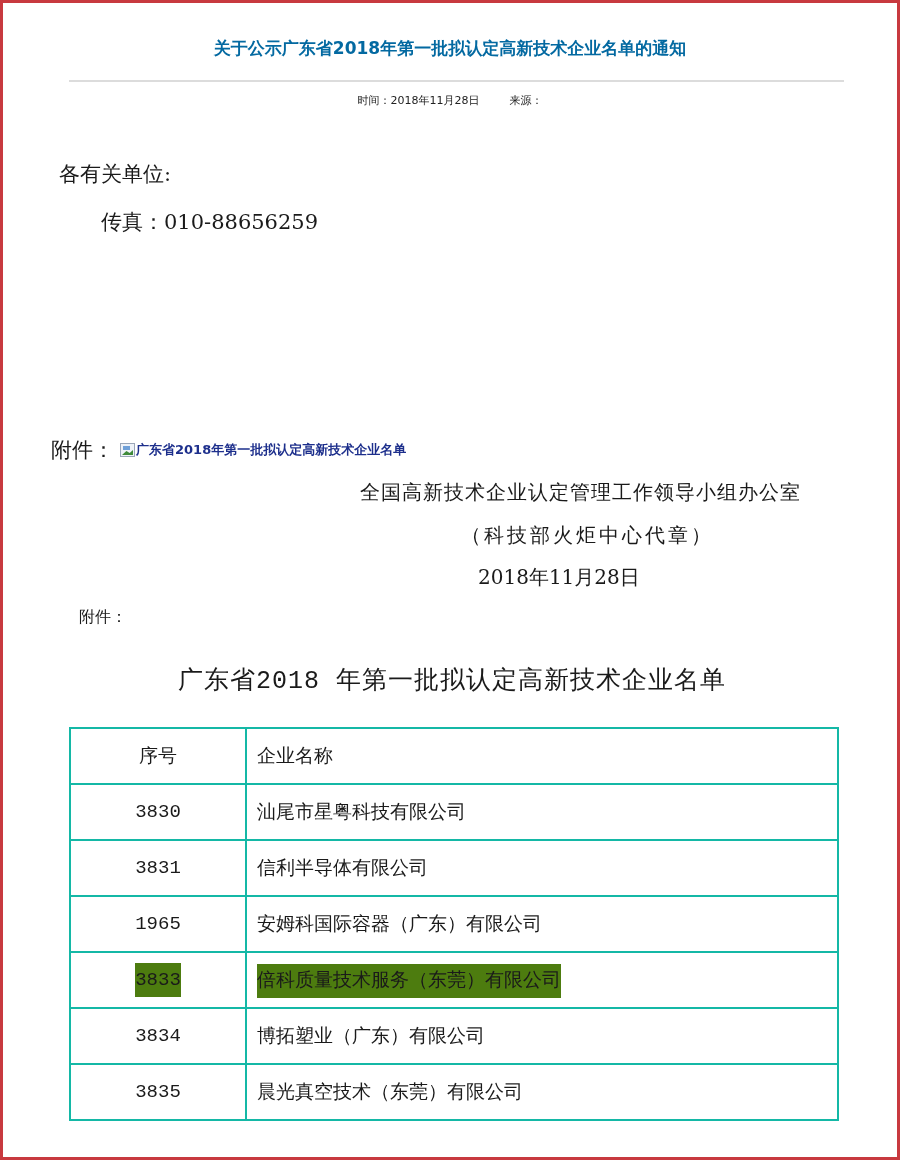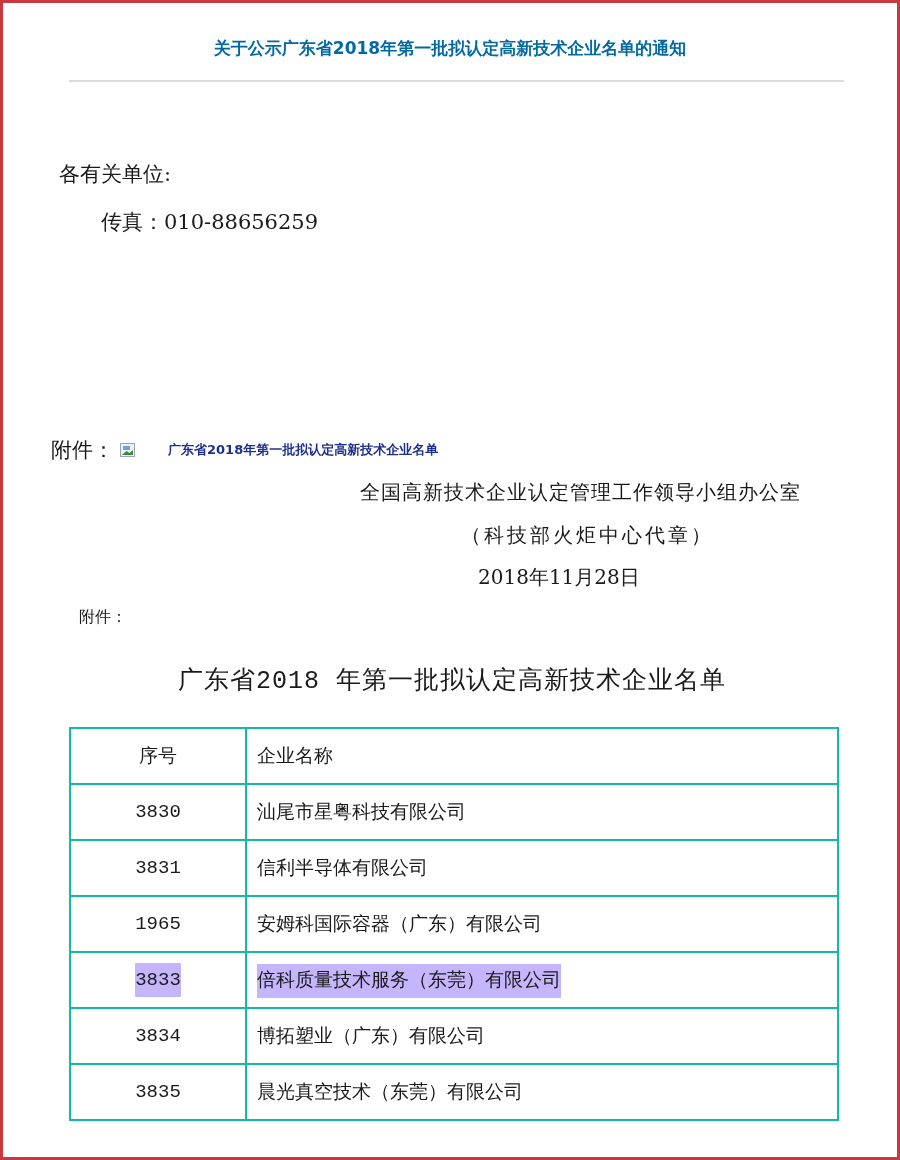--- a/index.html
+++ b/index.html
@@ -47,21 +47,21 @@
     .attach-line {
       position: absolute; left: 48px; top: 433px;
       font-size: 21px; color: #1a1a1a;
       display: flex; align-items: center;
       font-family: "DejaVu Serif", "Liberation Serif", serif;
     }
     .attach-link {
       display: inline-flex; align-items: center;
       font-family: "DejaVu Sans", "Liberation Sans", sans-serif;
       font-weight: bold; font-size: 13px; color: #1d2f8c;
-      text-decoration: none; margin-left: 6px; gap: 32px;
+      text-decoration: none; margin-left: 6px;
     }
     .broken-img {
       display: inline-block; width: 15px; height: 14px; margin-right: 1px;
       position: relative; border: 1px solid #9aa6b8; background: #eef2f8;
       box-sizing: border-box;
     }
     .broken-img::before {
       content: ""; position: absolute; left: 1px; bottom: 1px;
       width: 11px; height: 5px; background: #3f8a3a;
       clip-path: polygon(0 100%, 40% 20%, 70% 60%, 100% 0, 100% 100%);
@@ -101,31 +101,34 @@
       border: 2px solid #14b8a6;
       height: 54px; padding: 0; font-weight: normal; font-family: Liberation Mono, monospace;
     }
     table.company-table .col-no {
       width: 174px; text-align: center;
     }
     table.company-table .col-name {
       text-align: left; padding-left: 10px;
     }
     .hl {
-      background: #c4b5fd;
+      background: #4d7c0f;
       padding: 6px 0;
     }
   </style>
 </head>
 <body>
 
 <div class="frame">
 
   <div class="notice-title">关于公示广东省2018年第一批拟认定高新技术企业名单的通知</div>
   <div class="title-rule"></div>
+  <div class="meta-line">
+    <span>时间：2018年11月28日</span><span class="gap"></span><span>来源：</span>
+  </div>
 
   <div class="body-text">
     <p>各有关单位:</p>
     <p class="indent">传真：010-88656259</p>
   </div>
 
   <div class="attach-line">
     <span>附件：</span>
     <a class="attach-link">
       <span class="broken-img"></span>

